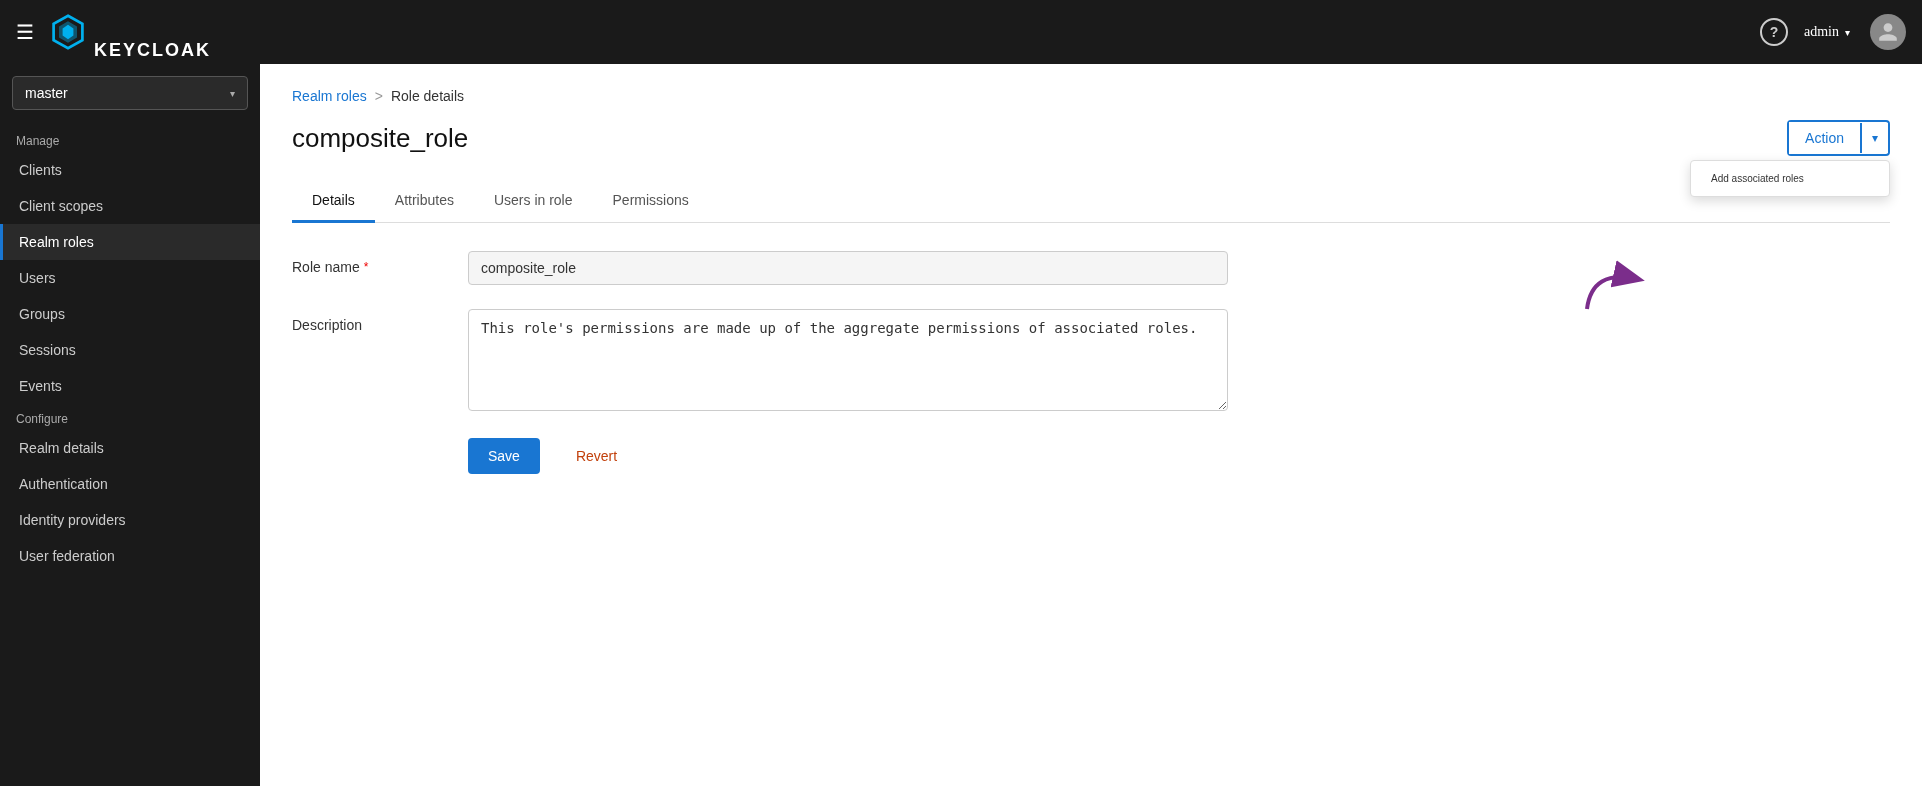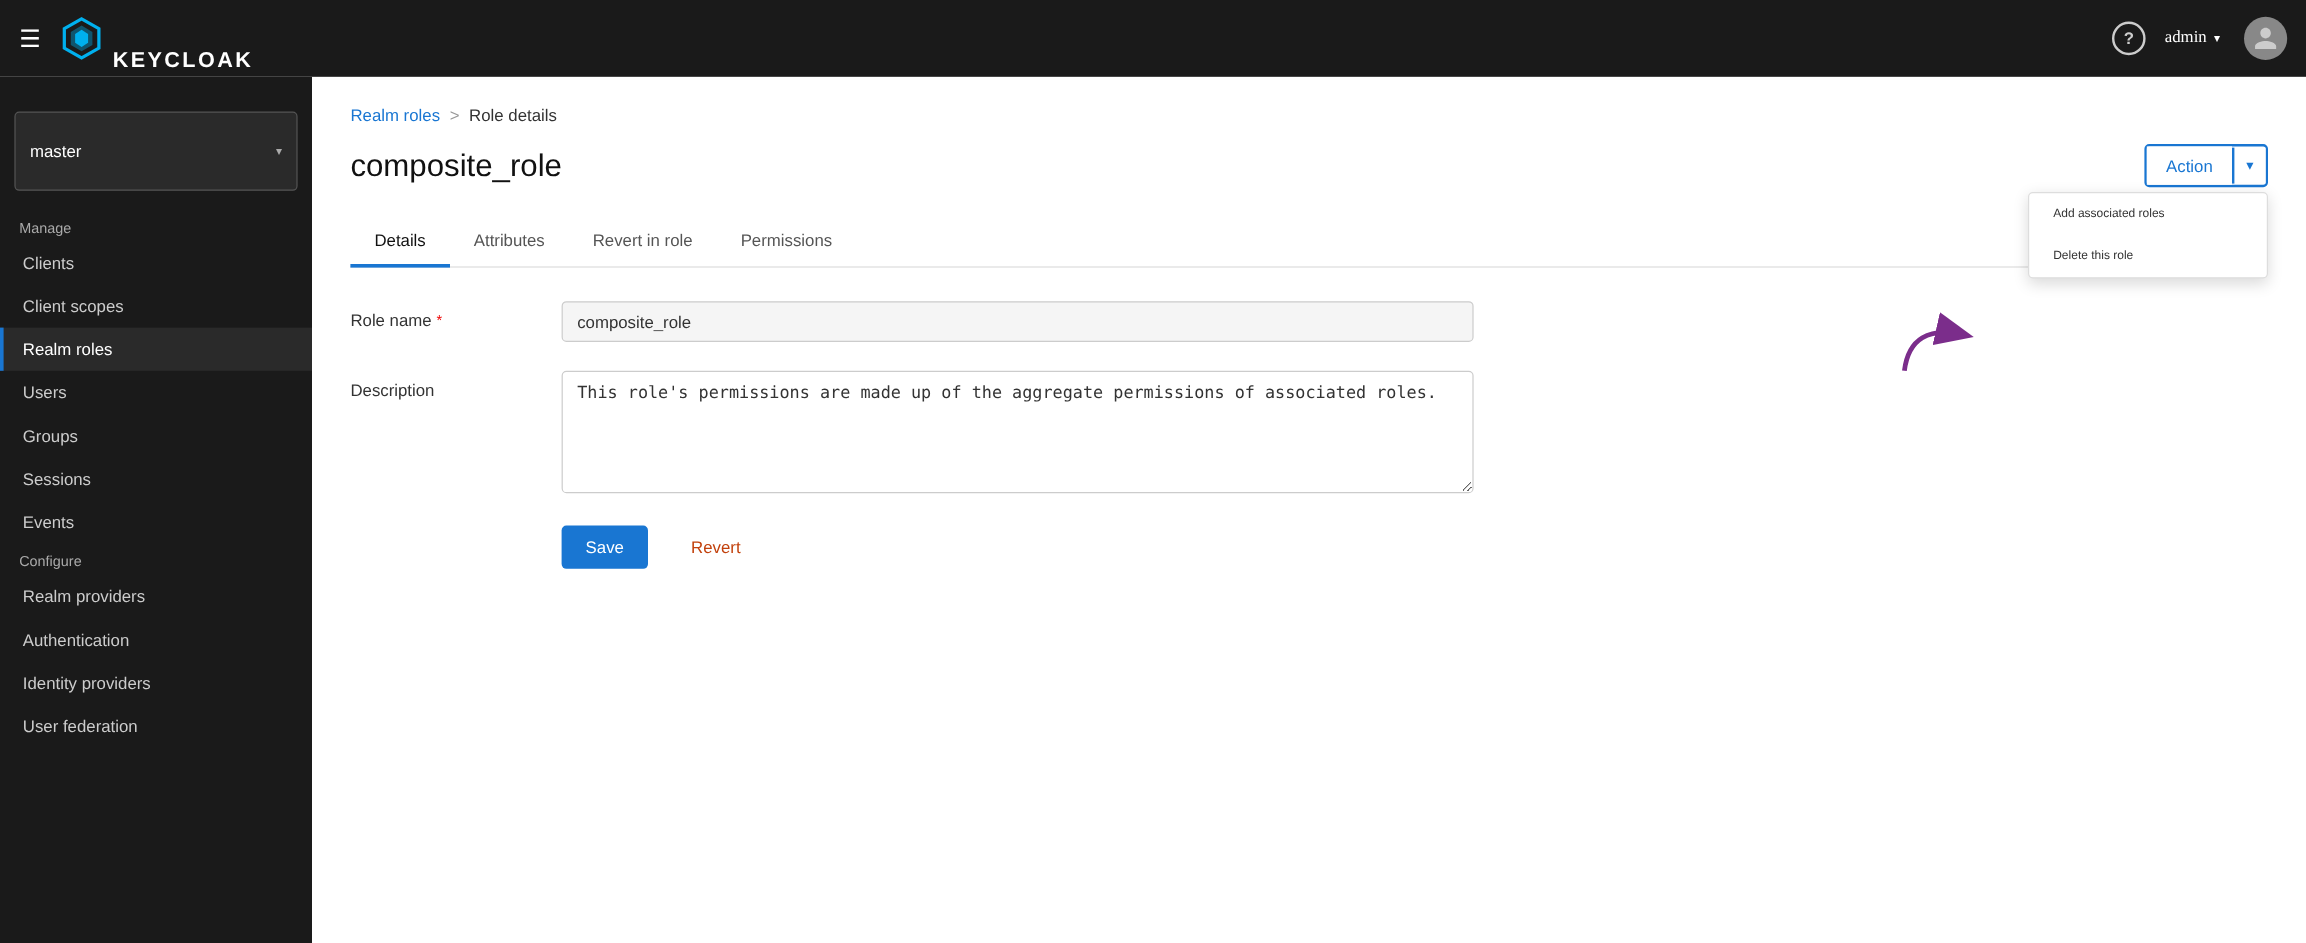--- a/index.html
+++ b/index.html
@@ -85,25 +85,25 @@
 
     
     .sidebar {
       width: 260px;
       background: #1a1a1a;
       flex-shrink: 0;
       overflow-y: auto;
       padding: 8px 0;
     }
     .realm-selector {
-      margin: 21px 12px 16px;
+      margin: 4px 12px 16px;
       background: #2a2a2a;
       border: 1px solid #555;
       color: #fff;
-      padding: 24px 12px;
+      padding: 8px 12px;
       border-radius: 4px;
       display: flex;
       align-items: center;
       justify-content: space-between;
       cursor: pointer;
     }
     .realm-selector-text { font-size: 14px; }
     .realm-selector-chevron { font-size: 10px; color: #aaa; }
 
     .sidebar-section-label {
@@ -371,21 +371,21 @@
     <div class="sidebar-item">
       <span>Sessions</span>
     </div>
     <div class="sidebar-item">
       <span>Events</span>
     </div>
 
     <div class="sidebar-section-label">Configure</div>
 
     <div class="sidebar-item">
-      <span>Realm providers</span>
+      <span>Realm details</span>
     </div>
     <div class="sidebar-item">
       <span>Authentication</span>
     </div>
     <div class="sidebar-item">
       <span>Identity providers</span>
     </div>
     <div class="sidebar-item">
       <span>User federation</span>
     </div>
@@ -403,40 +403,39 @@
       <div class="page-header">
         <h1 class="page-title">composite_role</h1>
         <div style="position:relative;">
           <div class="action-btn">
             <span class="action-btn-label">Action</span>
             <span class="action-btn-chevron">▾</span>
           </div>
 
           <div class="dropdown-menu">
             <div class="dropdown-item">Add associated roles</div>
-            <div class="dropdown-item">Delete this role</div>
           </div>
         </div>
       </div>
 
       <div style="position:absolute; right:270px; top:195px; z-index:300; pointer-events:none;">
         <svg width="70" height="55" viewBox="0 0 70 55">
           <defs>
             <marker id="arrowhead" markerWidth="8" markerHeight="7" refX="6" refY="3.5" orient="auto">
               <polygon points="0 0, 8 3.5, 0 7" fill="#7b2d8b"></polygon>
             </marker>
           </defs>
           <path d="M5,50 Q10,10 55,20" stroke="#7b2d8b" stroke-width="4" fill="none" marker-end="url(#arrowhead)"></path>
         </svg>
       </div>
 
       <div class="tabs">
         <div class="tab active">Details</div>
         <div class="tab">Attributes</div>
-        <div class="tab">Revert in role</div>
+        <div class="tab">Users in role</div>
         <div class="tab">Permissions</div>
       </div>
 
       <div class="form-row">
         <div class="form-label">
           <span>Role name</span>
           <span class="form-required">*</span>
         </div>
         <div class="form-control">
           <input type="text" class="form-input" value="composite_role" style="">

